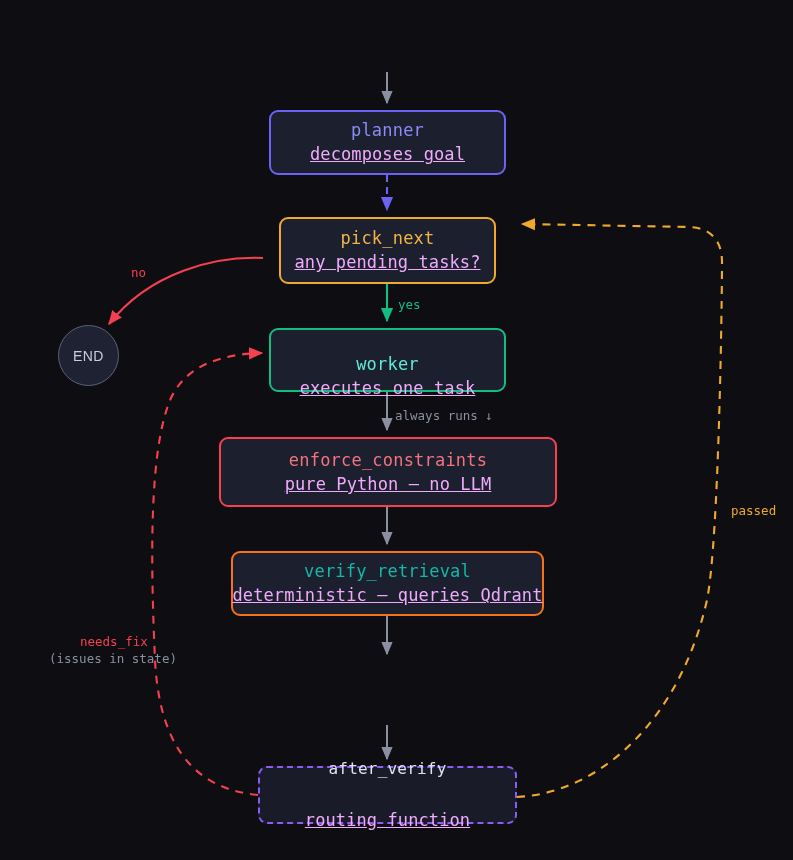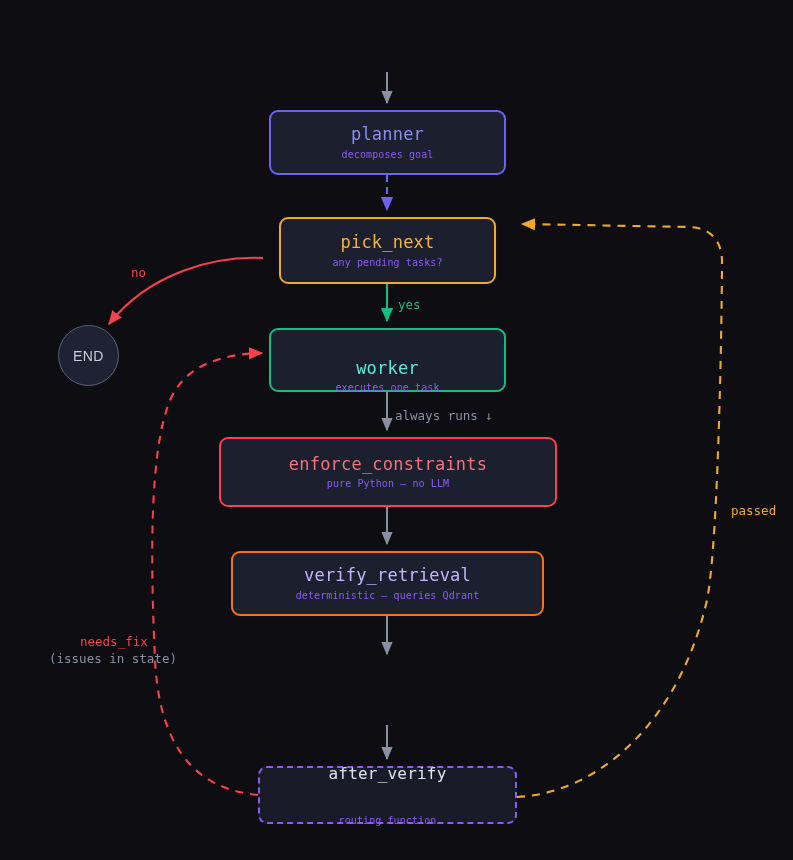--- a/index.html
+++ b/index.html
@@ -46,25 +46,26 @@
   .node-title {
     font-family: "DejaVu Sans Mono", monospace;
     font-size: 17px;
     letter-spacing: 0.2px;
     line-height: 1.25;
     margin-bottom: 3px;
     white-space: nowrap;
   }
   .node-sub {
     font-family: "DejaVu Sans Mono", monospace;
-    font-size: 10px;
-    color: #8b5cf6;
+    font-size: 17px;
+    color: #f0abfc;
     letter-spacing: 0.1px;
     line-height: 1.2;
     white-space: nowrap;
+    text-decoration: underline;
   }
   .terminal {
     position: absolute;
     box-sizing: border-box;
     background: #1e2233;
     border: 1.6px solid #5a6179;
     border-radius: 50%;
     display: flex;
     align-items: center;
     justify-content: center;
@@ -147,21 +148,21 @@
     <div class="node-title" style="color:#5eead4;margin-top:32px;">worker</div>
     <div class="node-sub">executes one task</div>
   </div>
 
   <div class="node-box" style="left:219px; top:437px; width:338px; height:70px; border-color:#f4404f; border-width:2.6px;">
     <div class="node-title" style="color:#f4737f;">enforce_constraints</div>
     <div class="node-sub">pure Python — no LLM</div>
   </div>
 
   <div class="node-box" style="left:231px; top:551px; width:313px; height:65px; border-color:#f97316;">
-    <div class="node-title" style="color:#c4b5fd;">verify_retrieval</div>
+    <div class="node-title" style="color:#14b8a6;">verify_retrieval</div>
     <div class="node-sub">deterministic — queries Qdrant</div>
   </div>
 
 
   <div class="node-box dashed" style="left:258px; top:766px; width:259px; height:58px; border-color:#8b5cf6;gap:28px;">
     <div class="node-title" style="color:#dfe3ee; font-size:16px;">after_verify</div>
     <div class="node-sub">routing function</div>
   </div>
 
   <div class="edge-label" style="left:131px; top:265px; color:#f4404f;">no</div>

